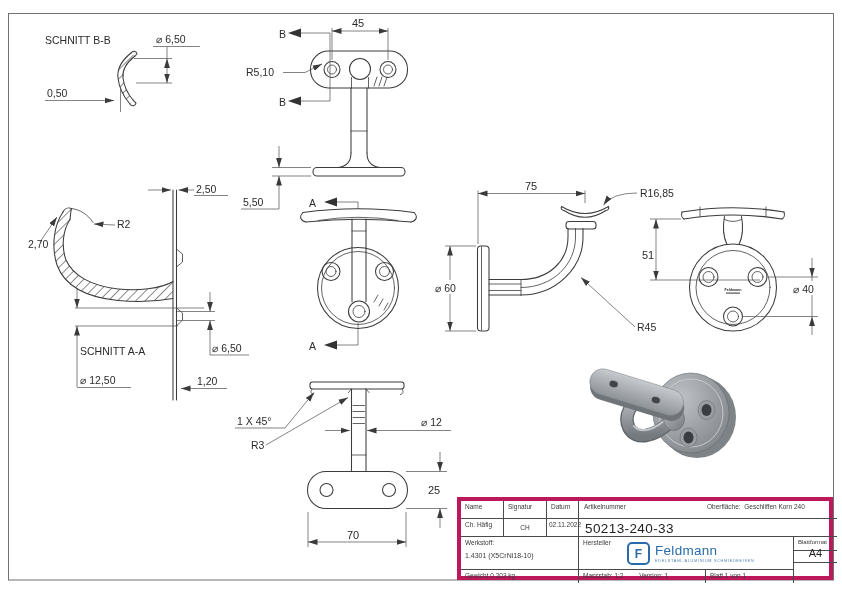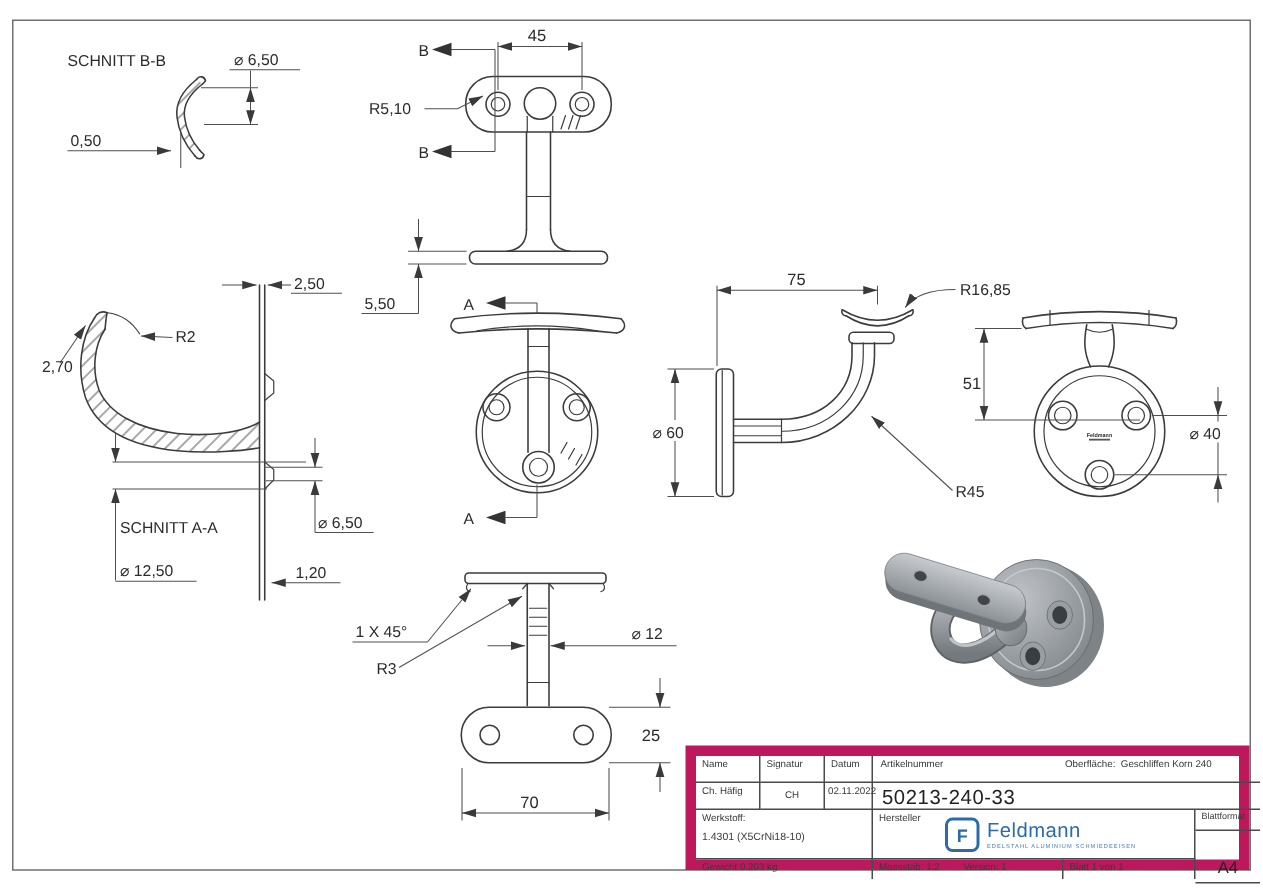--- a/index.html
+++ b/index.html
@@ -7,21 +7,21 @@
         font-family:"Liberation Sans",sans-serif;}
   svg text{font-family:"Liberation Sans",sans-serif;fill:#2b2b2b;}
   .o{stroke:#3c3c3c;stroke-width:1.05;fill:none;stroke-linecap:round;stroke-linejoin:round;}
   .o2{stroke:#3c3c3c;stroke-width:0.8;fill:none;stroke-linecap:round;}
   .d{stroke:#4f4f4f;stroke-width:0.7;fill:none;}
   .t{font-size:10.5px;}
   .tn{font-size:11px;}
   .bg{fill:#ffffff;}
   
   #tblock{position:absolute;left:457px;top:497px;width:376px;height:83px;
-          border:7px solid #be185d;box-sizing:border-box;font-size:7px;color:#333;}
+          border:4px solid #be185d;box-sizing:border-box;font-size:7px;color:#333;}
   #tblock .cell{position:absolute;box-sizing:border-box;border-color:#4a4a4a;border-style:solid;border-width:0;}
   #tblock .lab{padding:2px 0 0 4px;font-size:6.5px;color:#3a3a3a;}
   #tblock .ctr{display:flex;align-items:center;justify-content:center;}
   .artnum{font-size:13.5px;letter-spacing:0.4px;color:#222;padding:2px 0 0 6px;}
   .logo{display:flex;align-items:center;gap:5px;}
   .logo-badge{width:19px;height:19px;border:2.3px solid #2a6cab;border-radius:5px;
               display:flex;align-items:center;justify-content:center;
               color:#2a6cab;font-weight:bold;font-size:12px;}
   .logo-name{color:#2a6cab;font-size:13.5px;letter-spacing:0.3px;line-height:1;}
   .logo-tag{color:#4a7fb5;font-size:3.8px;letter-spacing:0.7px;margin-top:1px;}
@@ -340,21 +340,21 @@
       <div class="logo-badge">
             <span>F</span>
           </div>
       <div>
         <div class="logo-name">Feldmann</div>
         <div class="logo-tag">EDELSTAHL ALUMINIUM SCHMIEDEEISEN</div>
       </div>
     </div>
   </div>
   <div class="cell lab" style="left:333px;top:36px;width:43px;height:14px;border-bottom-width:1px;font-size:6px;"><span>Blattformat</span></div>
-  <div class="cell ctr a4" style="left:333px;top:66px;width:43px;height:19px;border-bottom-width:1px;">
+  <div class="cell ctr a4" style="left:333px;top:43px;width:43px;height:19px;border-bottom-width:1px;">
         <span>A4</span>
       </div>
   <div class="cell lab" style="left:118px;top:69px;width:127px;height:13px;border-right-width:1px;">
     <span>Massstab: 1:2</span>
     <span style="margin-left:14px;">Version: 1</span>
   </div>
   <div class="cell lab" style="left:245px;top:69px;width:88px;height:13px;border-right-width:1px;"><span>Blatt 1 von 1</span></div>
   <div class="cell" style="left:333px;top:69px;width:43px;height:13px;"></div>
 </div>
 </div>

